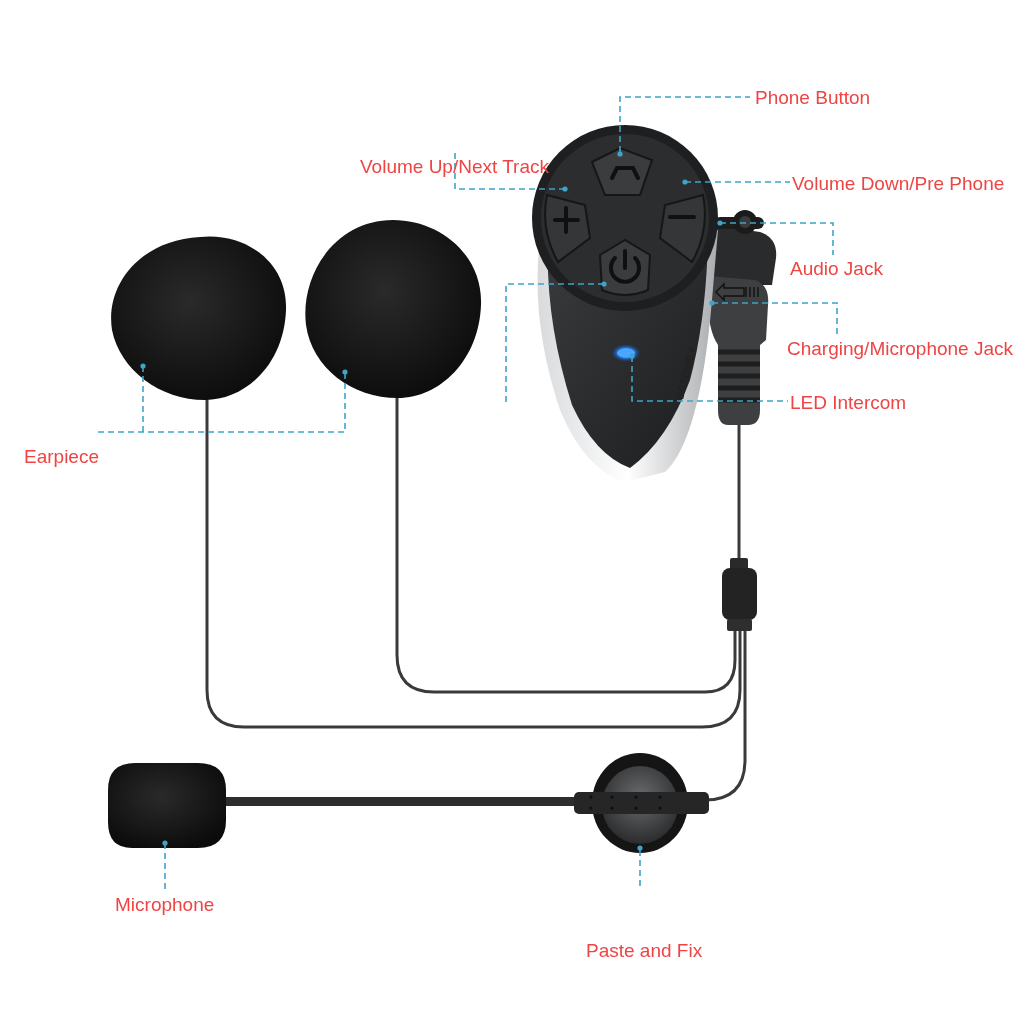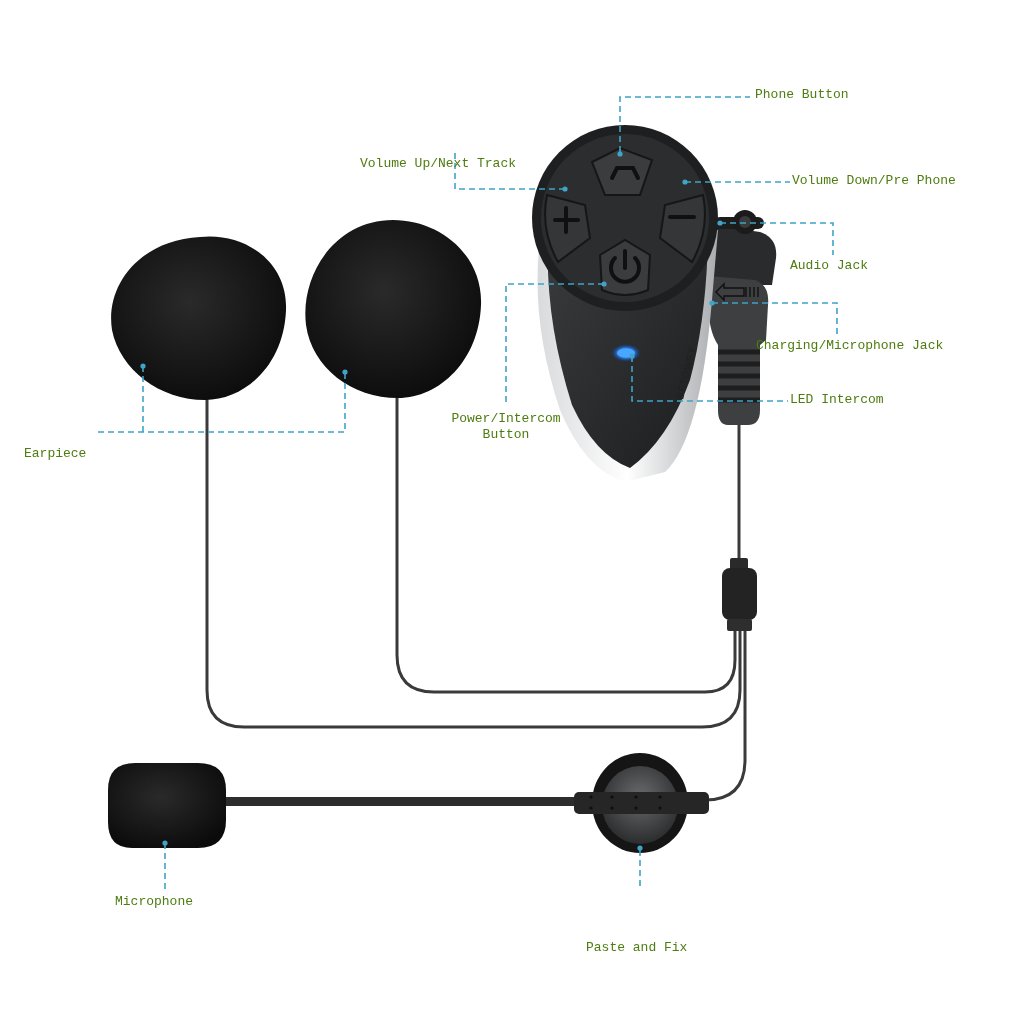--- a/index.html
+++ b/index.html
@@ -1,18 +1,18 @@
 <!DOCTYPE html>
 <html><head>
 <meta charset="utf-8">
 <style>
   html, body { margin:0; padding:0; background:#ffffff; }
   body { width:1024px; height:1024px; position:relative; overflow:hidden; font-family:"Liberation Sans", sans-serif; }
   #stage { position:absolute; left:0; top:0; width:1024px; height:1024px; }
-  .label { position:absolute; font-family:Liberation Mono, monospace; font-size:13px; color:#4d7c0f; white-space:nowrap; line-height:1.2; }
+  .label { position:absolute; font-family:Liberation Sans, sans-serif; font-size:19px; color:#ef4444; white-space:nowrap; line-height:1.2; }
   .label.center { text-align:center; }
   svg text { font-family:"Liberation Sans", sans-serif; }
 </style>
 </head>
 <body>
 
 <div id="stage">
   <svg width="1024" height="1024" viewBox="0 0 1024 1024" xmlns="http://www.w3.org/2000/svg">
     <defs>
       <radialGradient id="foam" cx="45%" cy="40%" r="65%">
@@ -176,22 +176,18 @@
       <circle cx="165" cy="843" r="2.6"></circle>
       <circle cx="640" cy="848" r="2.6"></circle>
     </g>
   </svg>
 
   
   <div class="label" style="left:755px; top:87px;">Phone Button</div>
   <div class="label" style="left:360px; top:130px;margin-top:26px;">Volume Up/Next Track</div>
   <div class="label" style="left:792px; top:173px;">Volume Down/Pre Phone</div>
   <div class="label" style="left:790px; top:258px;">Audio Jack</div>
-  <div class="label" style="left:756px; top:338px;">Charging/Microphone Jack</div>
+  <div class="label" style="left:787px; top:338px;">Charging/Microphone Jack</div>
   <div class="label" style="left:790px; top:392px;">LED Intercom</div>
-  <div class="label center" style="left:436px; top:411px; width:140px;">
-    <div>Power/Intercom</div>
-    <div>Button</div>
-  </div>
   <div class="label" style="left:24px; top:446px;">Earpiece</div>
   <div class="label" style="left:115px; top:894px;">Microphone</div>
   <div class="label" style="left:586px; top:940px;">Paste and Fix</div>
 </div>
 
 </body></html>

